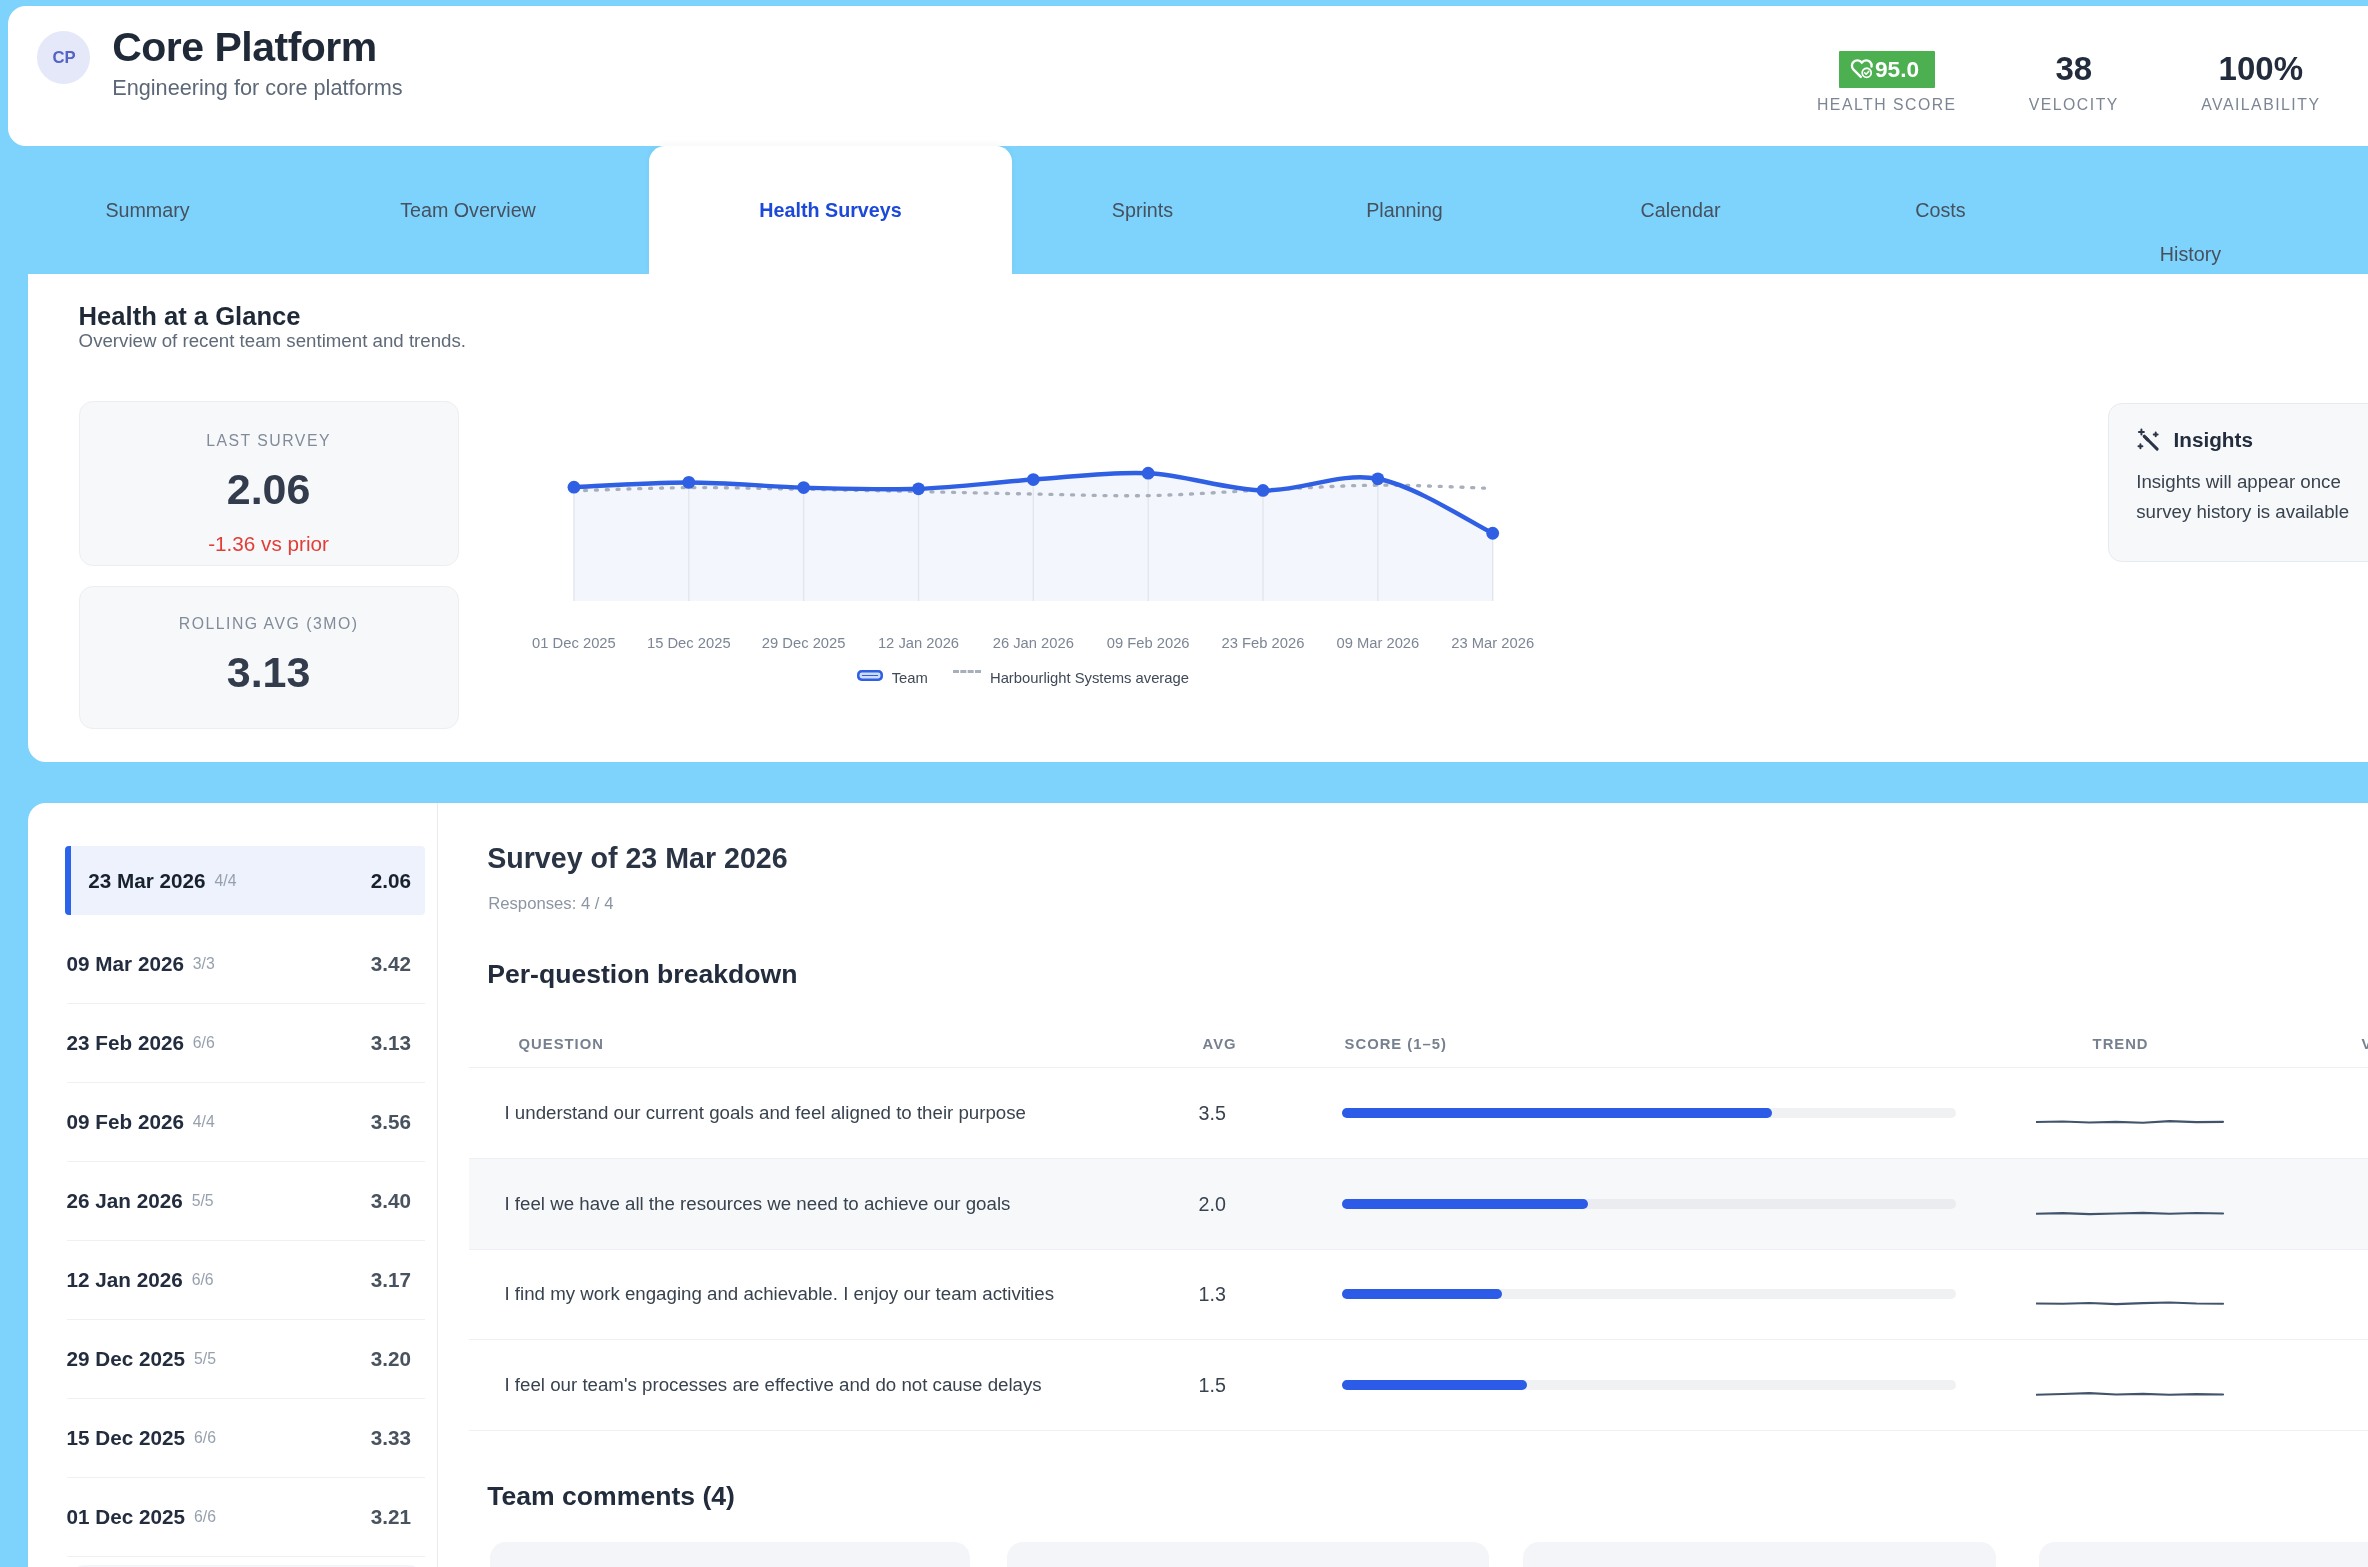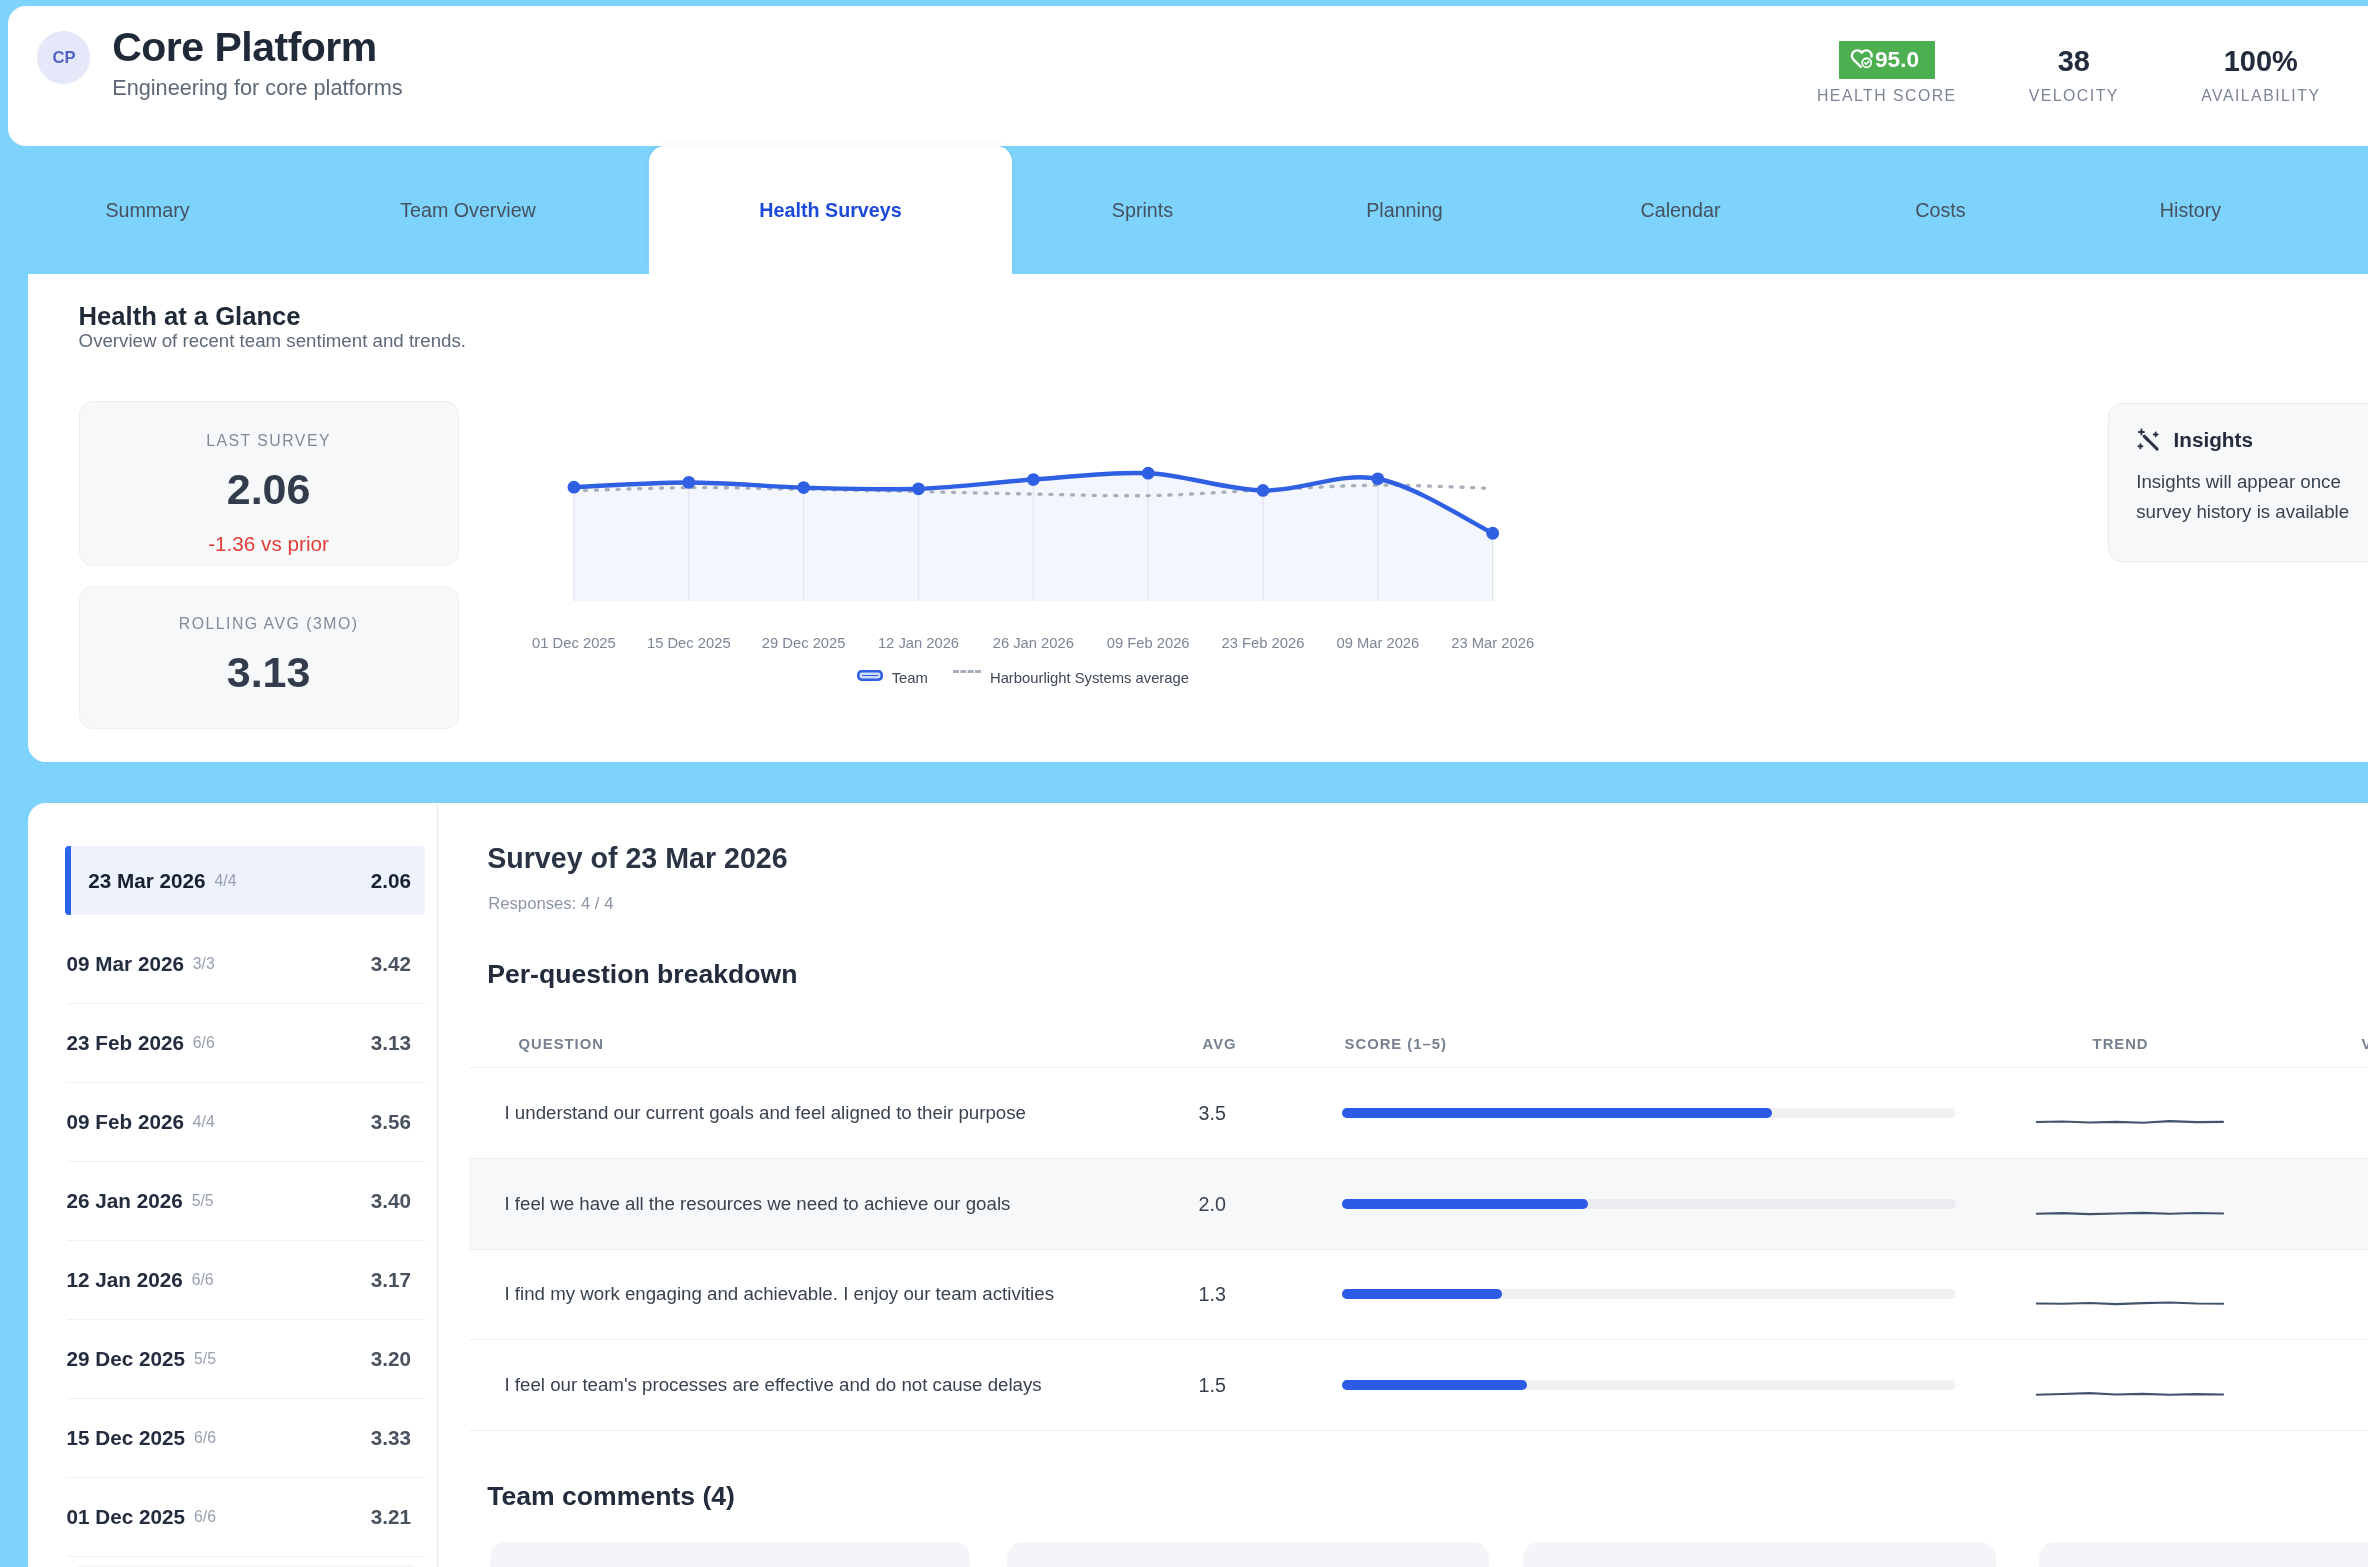--- a/index.html
+++ b/index.html
@@ -10,21 +10,21 @@
   
   .header-card { position:absolute; left:7.9px; top:5.9px; width:2376px; height:140px;
     background:#ffffff; border-radius:17.7px; }
   .header-left { position:absolute; left:29.6px; top:17.7px; display:flex; align-items:flex-start; gap:21.7px; }
   .avatar { width:53px; height:53px; border-radius:50%; background:#e4e8f8; color:#5563c4;
     font-size:16.7px; font-weight:700; display:flex; align-items:center; justify-content:center; margin-top:7.9px; }
   .team-title { font-size:41px; font-weight:700; color:#1f2937; letter-spacing:-0.5px; line-height:1.15; }
   .team-subtitle { font-size:21.7px; color:#5d6877; margin-top:3.9px; }
   .header-stats { position:absolute; right:29.6px; top:35px; display:flex; align-items:flex-end; gap:0; }
   .hstat { width:187px; text-align:center; }
-  .hstat .num { font-size:29px; font-weight:700; color:#222c3c; line-height:1.2; }
+  .hstat .num { font-size:33px; font-weight:700; color:#222c3c; line-height:1.2;margin-top:8px; }
   .hstat .lbl { font-size:15.8px; color:#7c8594; letter-spacing:1.5px; margin-top:7.9px; }
   .badge-health { display:inline-flex; align-items:center; gap:1px; background:#4caf50; color:#fff;
     font-size:22.7px; font-weight:700; border-radius:1px; padding:4.9px 15.8px 5.9px 11.8px; }
   .badge-health svg { display:block; }
 
   
   .tabbar { position:absolute; left:0; top:146px; width:2368px; height:128px; }
   .tab { position:absolute; top:0; height:128px; display:flex; align-items:center; justify-content:center;
     font-size:19.7px; color:#46505f; cursor:pointer; }
   .tab.active-block { background:#ffffff; border-radius:15.8px 15.8px 0 0; color:#1d49d8; font-weight:700;
@@ -143,21 +143,21 @@
   </div>
 
   <div class="tabbar">
     <div class="tab" style="left:59px; width:177px;">Summary</div>
     <div class="tab" style="left:345px; width:246px;">Team Overview</div>
     <div class="tab active-block" style="left:649px; width:363px;">Health Surveys</div>
     <div class="tab" style="left:1054px; width:177px;">Sprints</div>
     <div class="tab" style="left:1316px; width:177px;">Planning</div>
     <div class="tab" style="left:1592px; width:177px;">Calendar</div>
     <div class="tab" style="left:1852px; width:177px;">Costs</div>
-    <div class="tab" style="left:2102px; width:177px;">History</div>
+    <div class="tab" style="left:2102px; width:177px;margin-top:44px;">History</div>
   </div>
 
   <div class="card glance-card">
     <div class="glance-title">Health at a Glance</div>
     <div class="glance-sub">Overview of recent team sentiment and trends.</div>
 
     <div class="stat-card" id="stat-last">
       <div class="s-label">LAST SURVEY</div>
       <div class="s-value">2.06</div>
       <div class="s-delta">-1.36 vs prior</div>

